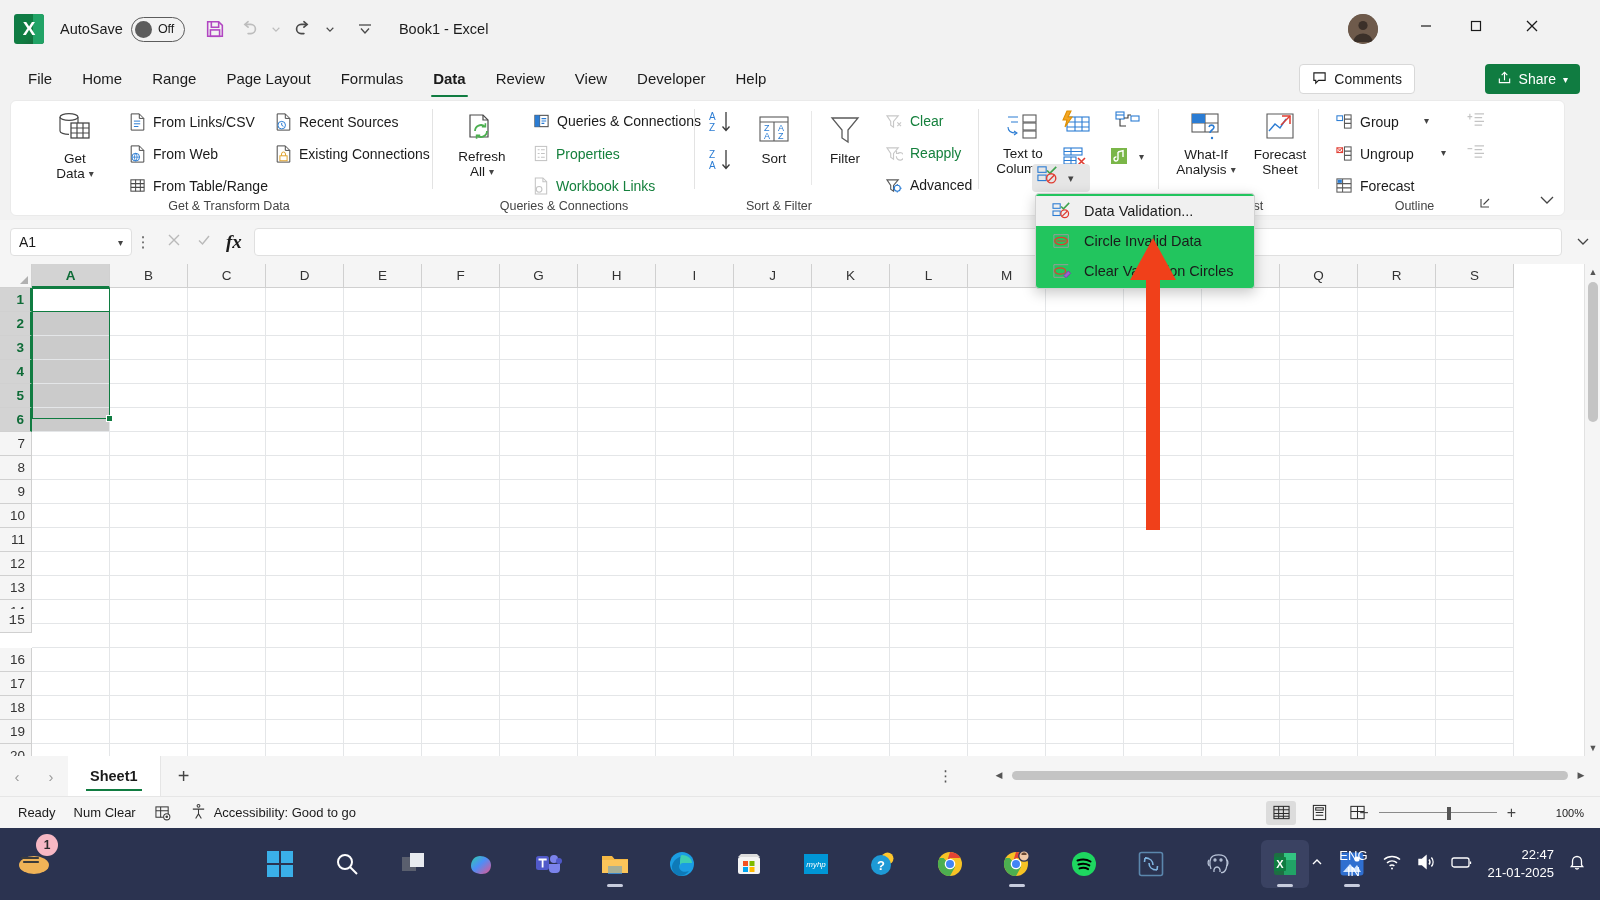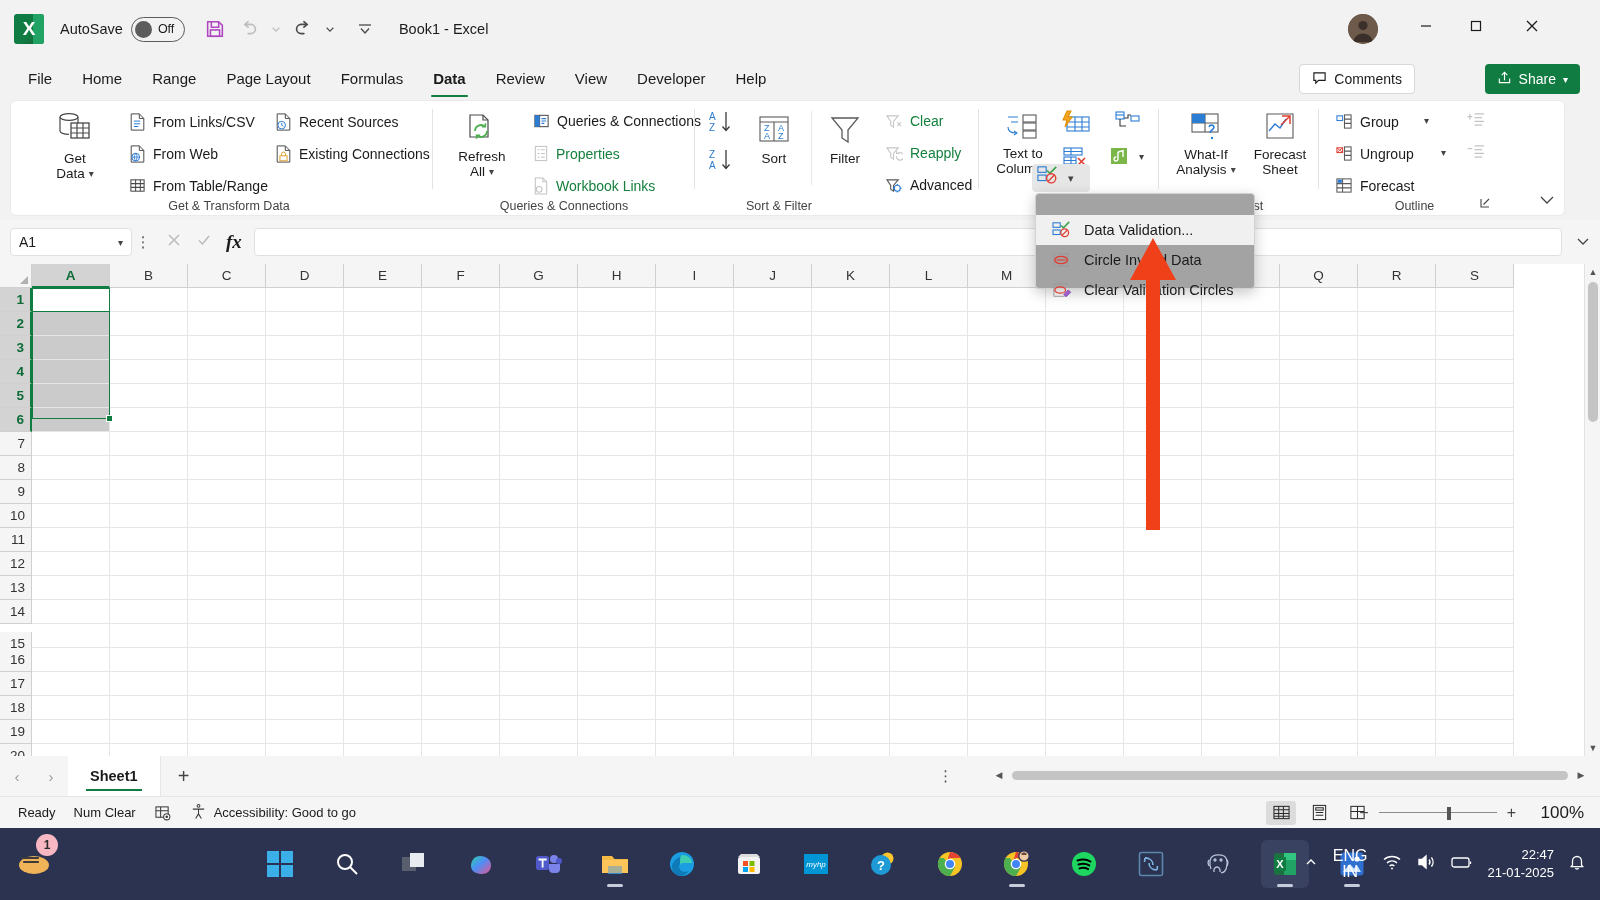--- a/index.html
+++ b/index.html
@@ -133,22 +133,22 @@
 
   
   .dv-split {
     position: absolute; left: 1032px; top: 66px; width: 58px; height: 28px;
     background: #e6e6e6; border-radius: 4px; display: flex; align-items: center;
   }
 
   
   .dv-menu {
     position: absolute; left: 1035px; top: 193px; width: 220px; height: 96px;
-    background: #a3a3a3; border: 1px solid #d2d2d2; border-radius: 4px;
-    box-shadow: 0 4px 14px rgba(0,0,0,.22); z-index: 40; padding: 21px 0;
+    background: #22c55e; border: 1px solid #d2d2d2; border-radius: 4px;
+    box-shadow: 0 4px 14px rgba(0,0,0,.22); z-index: 40; padding: 2px 0;
   }
   .dv-item {
     height: 30px; display: flex; align-items: center; gap: 12px;
     padding-left: 16px; font-size: 14.5px; color: #1b1b1b;
   }
   .dv-item.hl { background: #f0f0f0; }
 
   
   .fbar {
     position: absolute; top: 220px; left: 0; width: 1600px; height: 44px;
@@ -254,21 +254,21 @@
   }
   .statusbar .item { margin-left: 18px; display: flex; align-items: center; gap: 7px; }
   .viewbtns { position: absolute; right: 228px; display: flex; gap: 8px; }
   .viewbtn { width: 30px; height: 24px; display: flex; align-items: center;
     justify-content: center; border-radius: 3px; color: #333; }
   .viewbtn.active { background: #dcdcdc; }
   .zoomctl { position: absolute; right: 84px; display: flex; align-items: center; gap: 10px; }
   .zoomslider { position: relative; width: 118px; height: 14px; }
   .zoomslider .tr { position: absolute; top: 6px; left: 0; right: 0; height: 1.5px; background: #8a8a8a; }
   .zoomslider .kn { position: absolute; left: 68px; top: 1px; width: 4px; height: 13px; background: #555; }
-  .zoompct { position: absolute; right: 16px; font-size: 17px; text-align: right; }
+  .zoompct { position: absolute; right: 16px; font-size: 11px; text-align: right; }
 
   
   .taskbar {
     position: absolute; top: 828px; left: 0; width: 1600px; height: 72px;
     background: #2b3350;
   }
   .tb-left { position: absolute; left: 14px; top: 10px; }
   .badge {
     position: absolute; left: 22px; top: -4px; width: 22px; height: 22px;
     border-radius: 50%; background: #f7b8c4; color: #2b2b2b; font-size: 12px;
@@ -277,21 +277,21 @@
   .tb-center { position: absolute; left: 256px; top: 12px; display: flex; gap: 19px; align-items: center; }
   .tbi { width: 48px; height: 48px; display: flex; align-items: center;
     justify-content: center; border-radius: 6px; position: relative; }
   .tbi.running::after {
     content: ""; position: absolute; bottom: 1px; left: 50%; transform: translateX(-50%);
     width: 16px; height: 3px; border-radius: 2px; background: #c7ccdd;
   }
   .tbi.active { background: #3a4262; }
   .tray { position: absolute; right: 14px; top: 0; height: 72px;
     display: flex; align-items: center; gap: 14px; color: #fff; }
-  .tray .lang { font-size: 16px; line-height: 16px; text-align: center; }
+  .tray .lang { font-size: 13px; line-height: 16px; text-align: center; }
   .tray .clock { font-size: 13px; line-height: 18px; text-align: right; }
 
   
   .arrow-overlay { position: absolute; left: 1118px; top: 210px; z-index: 60; pointer-events: none; }
 </style>
 </head>
 <body>
 
 <div class="app">
 
@@ -891,21 +891,21 @@
         <div class="rowhead sel" style="top: 120px; height: 24px;">5</div>
         <div class="rowhead sel" style="top: 144px; height: 24px;">6</div>
         <div class="rowhead" style="top: 168px; height: 24px;">7</div>
         <div class="rowhead" style="top: 192px; height: 24px;">8</div>
         <div class="rowhead" style="top: 216px; height: 24px;">9</div>
         <div class="rowhead" style="top: 240px; height: 24px;">10</div>
         <div class="rowhead" style="top: 264px; height: 24px;">11</div>
         <div class="rowhead" style="top: 288px; height: 24px;">12</div>
         <div class="rowhead" style="top: 312px; height: 24px;">13</div>
         <div class="rowhead" style="top: 336px; height: 24px;">14</div>
-        <div class="rowhead" style="top: 368px; height: 24px;">15</div>
+        <div class="rowhead" style="top: 345px; height: 24px; font-family: Liberation Mono, monospace;">15</div>
         <div class="rowhead" style="top: 384px; height: 24px;">16</div>
         <div class="rowhead" style="top: 408px; height: 24px;">17</div>
         <div class="rowhead" style="top: 432px; height: 24px;">18</div>
         <div class="rowhead" style="top: 456px; height: 24px;">19</div>
         <div class="rowhead" style="top: 480px; height: 24px;">20</div>
       </div>
     <div id="cells">
         <div class="cell" style="left: 32px; top: 24px; width: 78px; height: 24px;"></div>
         <div class="cell" style="left: 110px; top: 24px; width: 78px; height: 24px;"></div>
         <div class="cell" style="left: 188px; top: 24px; width: 78px; height: 24px;"></div>

